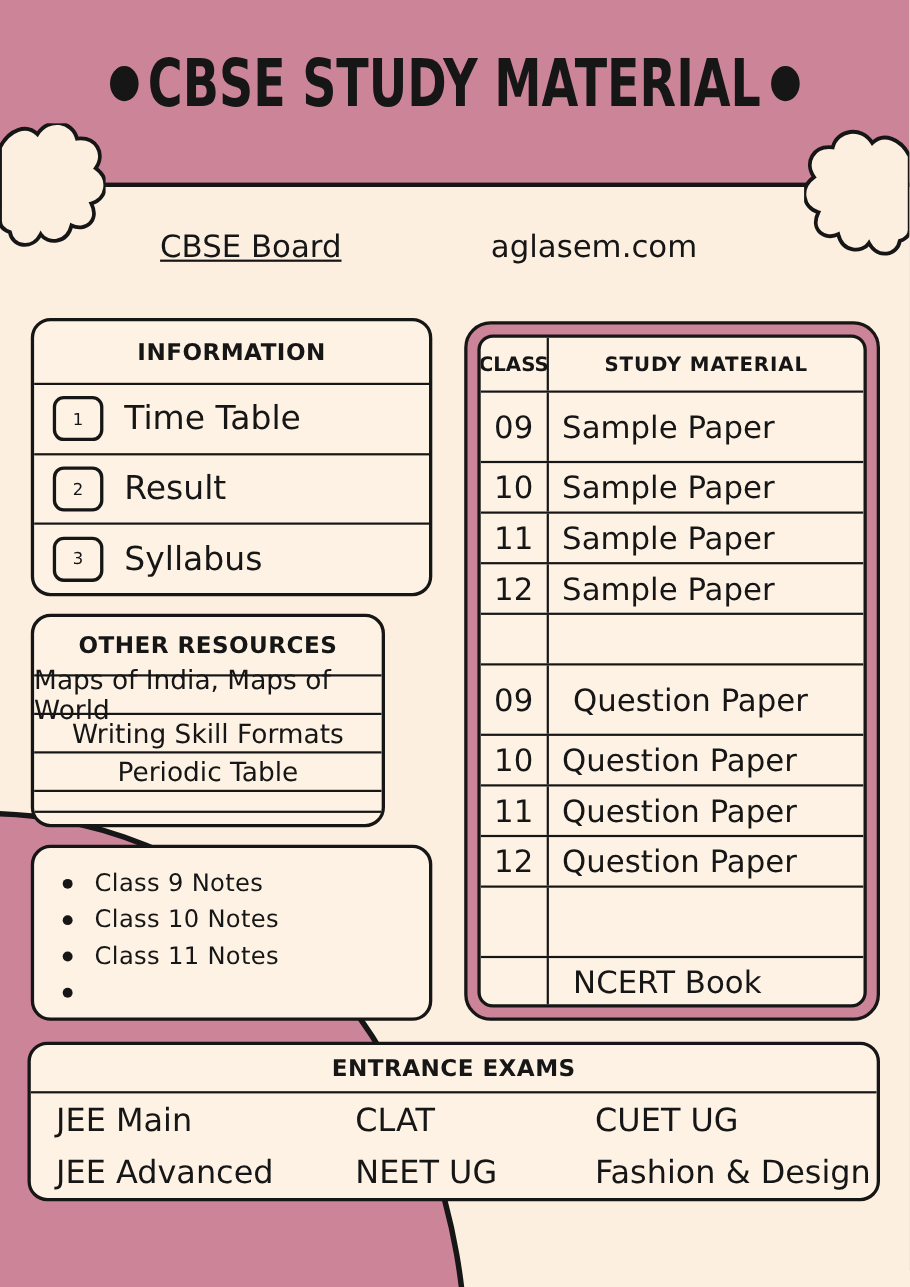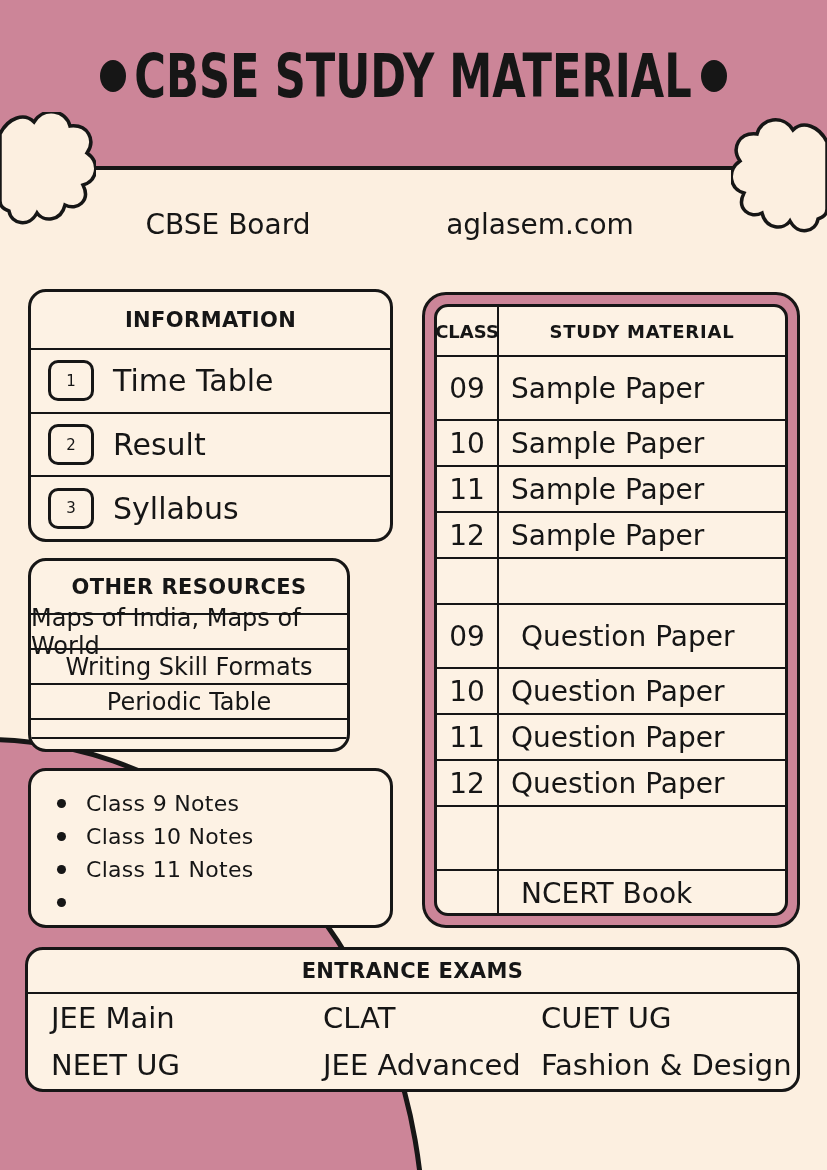--- a/index.html
+++ b/index.html
@@ -13,21 +13,21 @@
   .band { position:absolute; left:0; top:0; width:827px; height:170px;
           background:#cc8598; border-bottom:4px solid #161616; z-index:0; }
   .title-row { position:absolute; left:0; top:40px; width:827px; height:72px;
                display:flex; align-items:center; justify-content:center; gap:30px; z-index:1; }
   .title-dot { width:26px; height:32px; background:#161616; border-radius:50%; flex:0 0 auto; }
   .title-wrap { width:515px; display:flex; justify-content:center; overflow:visible; }
   .title-text { display:inline-block; white-space:nowrap; font-size:60px; font-weight:bold;
                 transform:scaleX(.72); transform-origin:center; letter-spacing:0; }
   .sub-label { position:absolute; top:206px; height:36px; font-size:28px;
                display:flex; align-items:center; justify-content:center; z-index:1; }
-  .sub-left  { left:118px; width:220px; }
+  .sub-left  { left:118px; width:220px;text-decoration:underline; }
   .sub-right { left:425px; width:230px; }
   
   .cloud { position:absolute; z-index:3; }
   .cloud-left  { left:0;  top:112px; }
   .cloud-right { right:0; top:116px; }
   
   .panel { position:absolute; background:#fdf2e4; border:3px solid #161616;
            border-radius:18px; z-index:2; overflow:hidden; }
   .panel-head { display:flex; align-items:center; justify-content:center;
                 font-weight:bold; font-size:21px; letter-spacing:.4px;
@@ -220,19 +220,19 @@
       </div>
     </div>
   </div>
 
   <div class="panel entrance-panel">
     <div class="panel-head">ENTRANCE EXAMS</div>
     <div class="exam-grid">
       <div class="exam-item">JEE Main</div>
       <div class="exam-item">CLAT</div>
       <div class="exam-item">CUET UG</div>
+      <div class="exam-item">JEE Advanced</div>
       <div class="exam-item">NEET UG</div>
-      <div class="exam-item">JEE Advanced</div>
       <div class="exam-item">Fashion &amp; Design</div>
     </div>
   </div>
 
 </div>
 
 </body></html>

